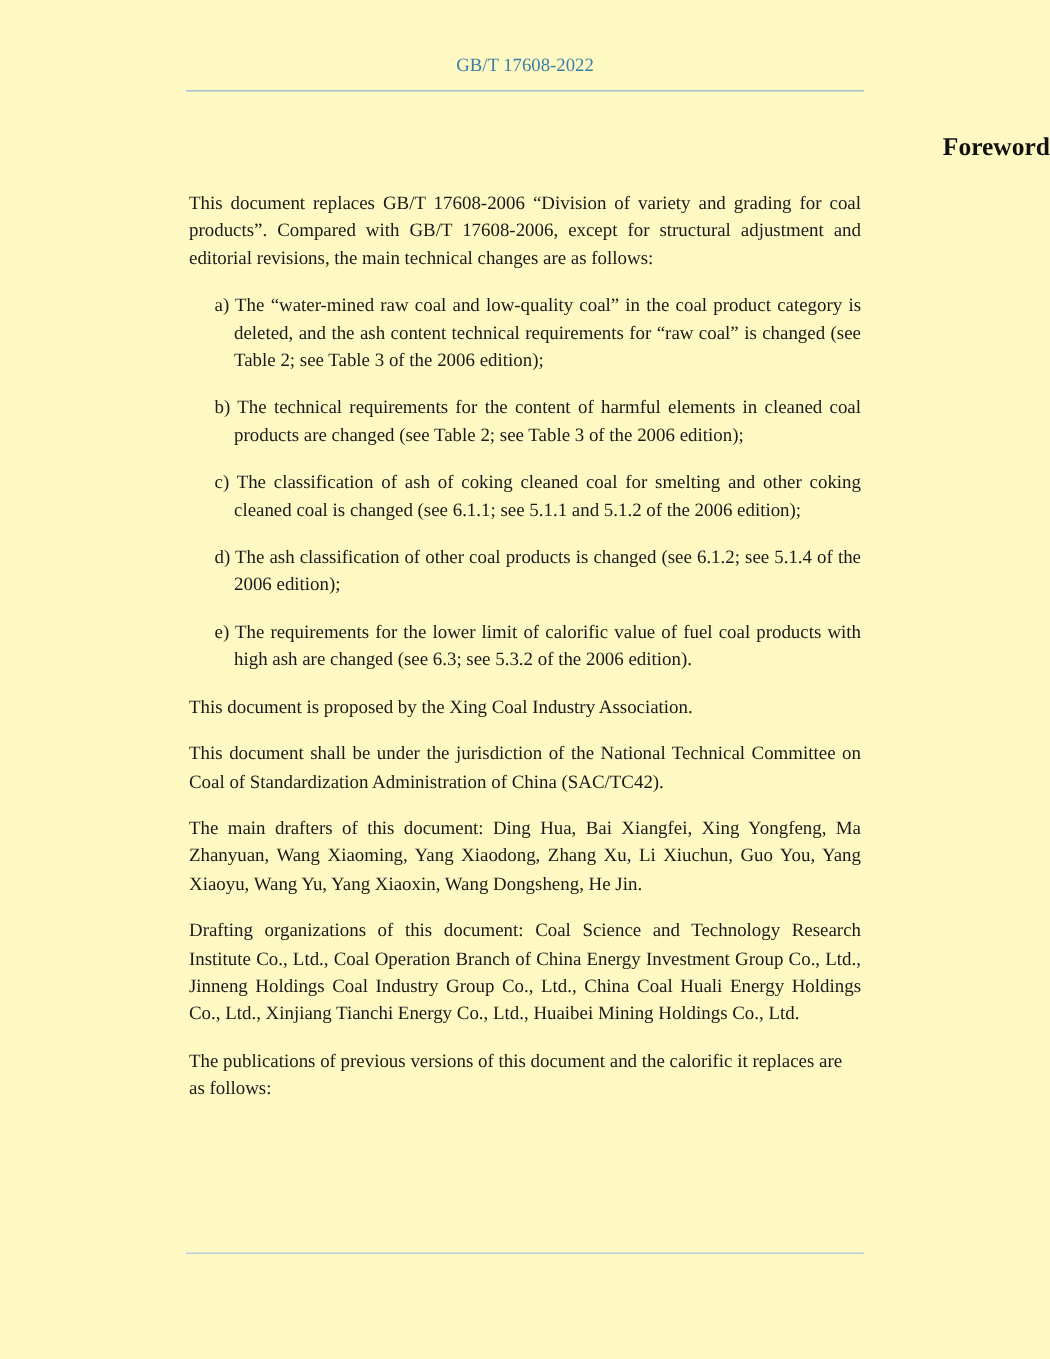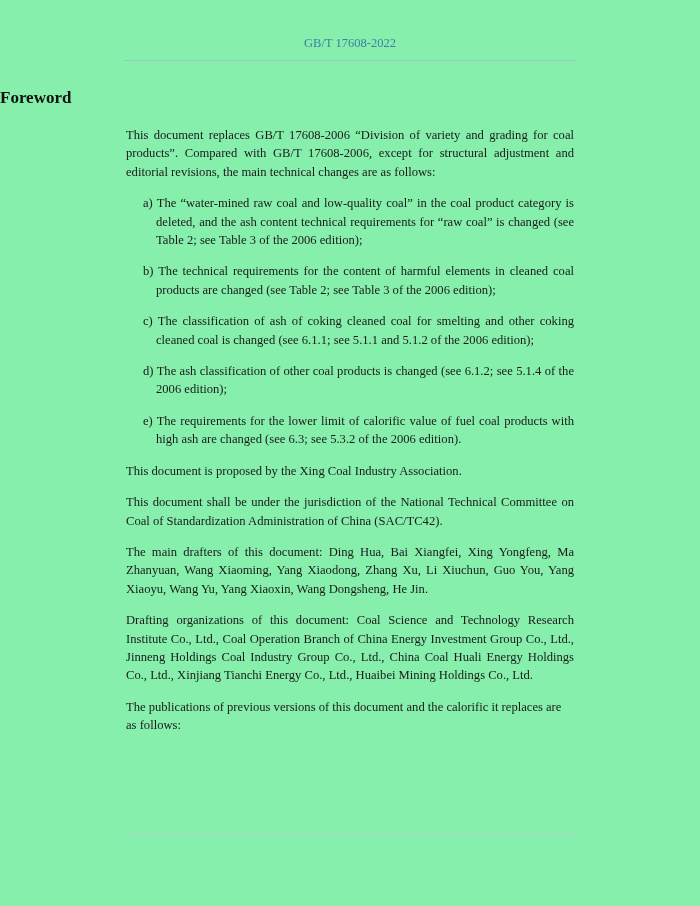--- a/index.html
+++ b/index.html
@@ -1,24 +1,24 @@
 <!DOCTYPE html>
 <html><head>
 <meta charset="utf-8">
 <style>
   html, body { margin: 0; padding: 0; background: #ffffff; }
   body { width: 700px; height: 906px; position: relative; overflow: hidden; }
-  .page { position: absolute; left: 0; top: 0; width: 700px; height: 906px; background: #86efac; }
+  .page { position: absolute; left: 0; top: 0; width: 700px; height: 906px; background: #fef9c3; }
   .hdr-code {
     position: absolute; top: 36px; left: 0; width: 700px; text-align: center;
     font-family: "Liberation Serif", serif; font-size: 12.5px; color: #3d7ea6;
   }
   .hdr-rule { position: absolute; top: 60px; left: 124px; width: 452px; height: 1px; background: #9fbfcf; }
   .title {
-    position: absolute; top: 88px; left: 0; width: 700px; text-align: left;
+    position: absolute; top: 88px; left: 0; width: 700px; text-align: right;
     font-family: "Liberation Serif", serif; font-weight: bold; font-size: 17px; color: #111;
   }
   .body {
     position: absolute; top: 126px; left: 126px; width: 448px;
     font-family: "Liberation Serif", serif; font-size: 12.6px; line-height: 18.4px; color: #1a1a1a;
   }
   .body p { margin: 0 0 13px 0; text-align: justify; }
   .body p.last { text-align: left; }
   .list { margin: 0 0 0 0; padding: 0; list-style: none; }
   .list li { margin: 0 0 13px 17px; padding-left: 13px; text-indent: -13px; text-align: justify; }

